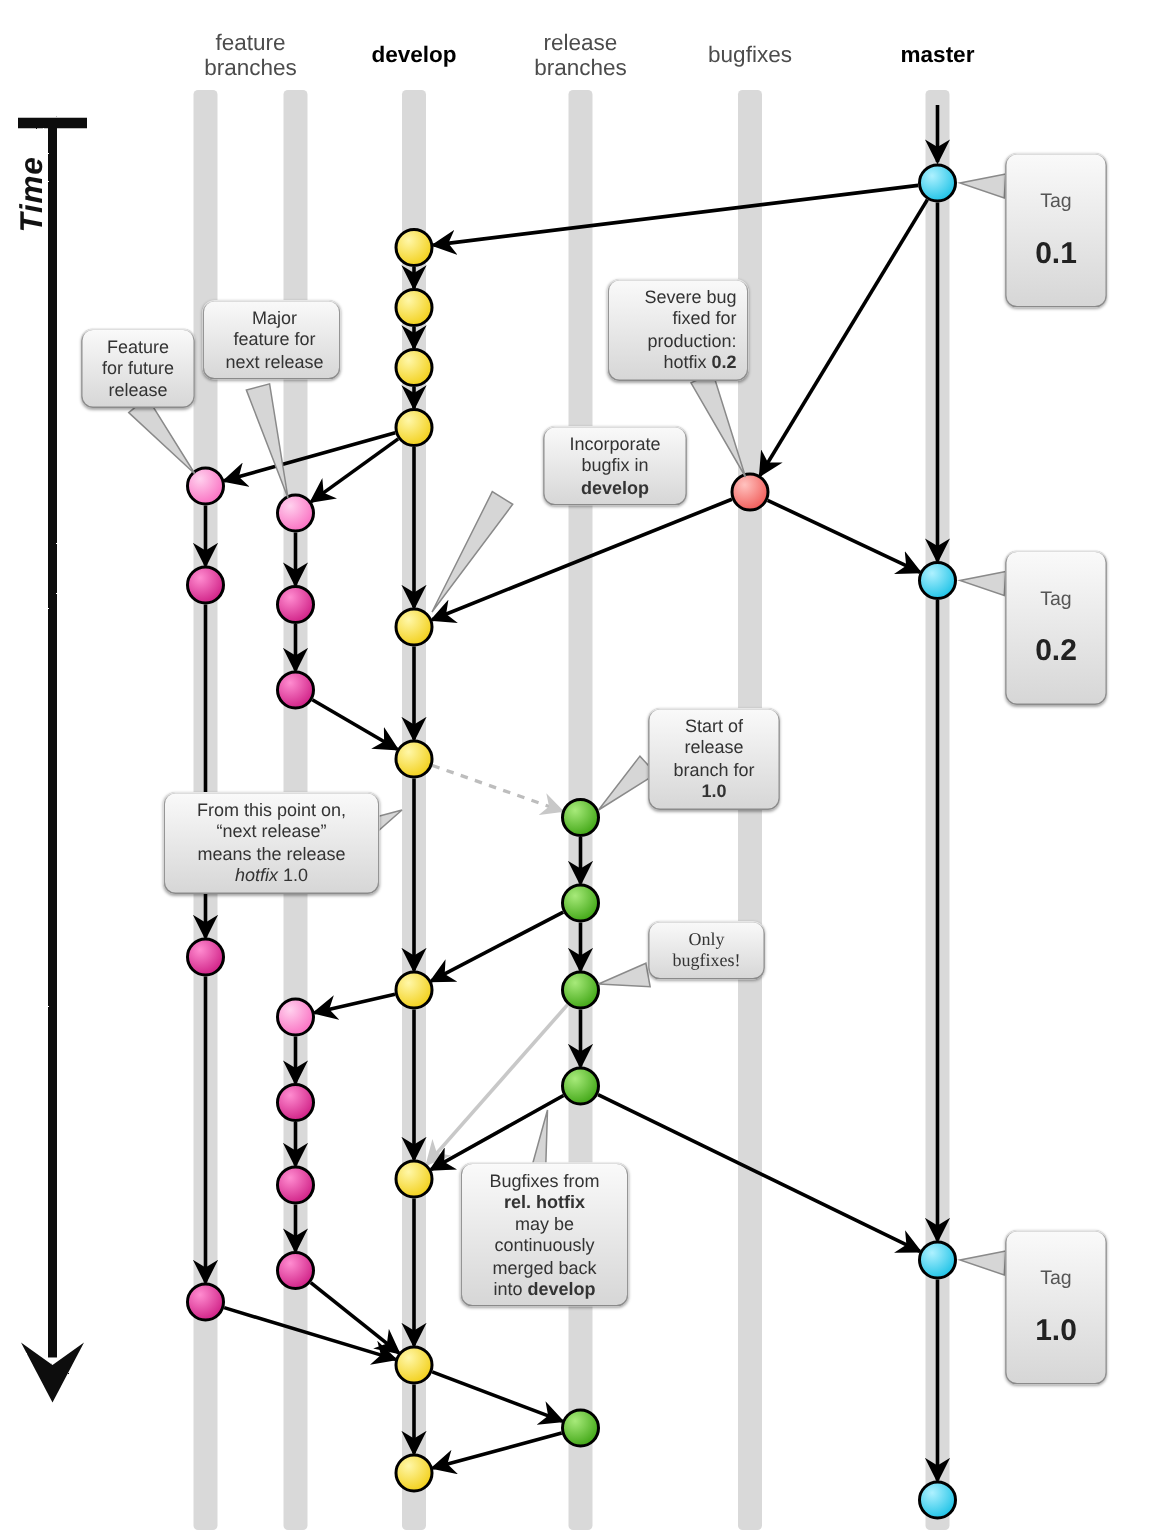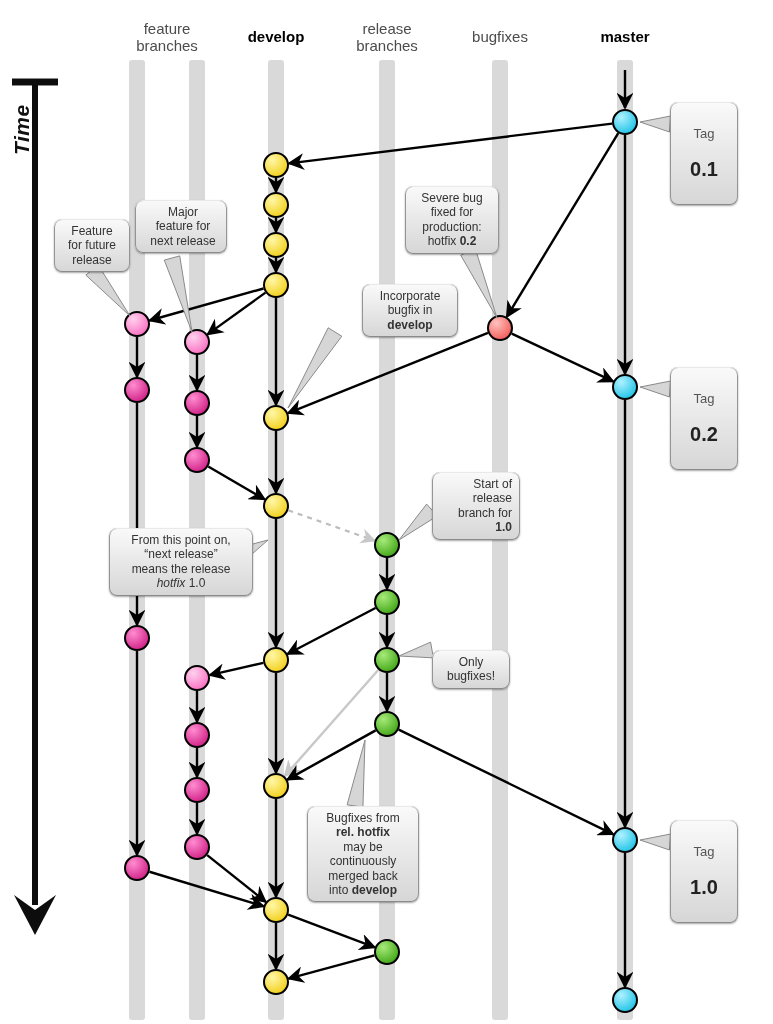--- a/index.html
+++ b/index.html
@@ -211,26 +211,26 @@
 <div class="col-label" style="left:167px; top:20px;">feature<br>branches</div>
 <div class="col-label bold" style="left:276px; top:28px;">develop</div>
 <div class="col-label" style="left:387px; top:20px;">release<br>branches</div>
 <div class="col-label" style="left:500px; top:28px;">bugfixes</div>
 <div class="col-label bold" style="left:625px; top:28px;">master</div>
 
 <div class="time-label">Time</div>
 
 <div class="bubble" style="left:54px;  top:219px; width:60px;">Feature<br>for future<br>release</div>
 <div class="bubble" style="left:135px; top:200px; width:72px;padding-left:12px;">Major<br>feature for<br>next release</div>
-<div class="bubble" style="left:405px; top:186px; width:78px;">Severe bug<br>fixed for<br>production:<br>hotfix <b>0.2</b></div>
+<div class="bubble" style="left:405px; top:186px; width:78px;text-align:right;">Severe bug<br>fixed for<br>production:<br>hotfix <b>0.2</b></div>
 <div class="bubble" style="left:321px; top:284px; width:80px;margin-left:41px;">Incorporate<br>bugfix in<br><b>develop</b></div>
-<div class="bubble" style="left:432px; top:472px; width:72px;text-align:right;">Start of<br>release<br>branch for<br><b>1.0</b></div>
+<div class="bubble" style="left:432px; top:472px; width:72px;">Start of<br>release<br>branch for<br><b>1.0</b></div>
 <div class="bubble" style="left:109px; top:528px; width:128px;">From this point on,<br>“next release”<br>means the release<br><i>hotfix</i> 1.0</div>
-<div class="bubble" style="left:432px; top:650px; width:62px;">Only<br>bugfixes!</div>
-<div class="bubble" style="left:307px; top:806px; width:96px;">Bugfixes from<br><b>rel. hotfix</b><br>may be<br>continuously<br>merged back<br>into <b>develop</b></div>
+<div class="bubble" style="left:432px; top:614px; width:62px;font-family:Liberation Serif, serif;">Only<br>bugfixes!</div>
+<div class="bubble" style="left:307px; top:775px; width:96px;">Bugfixes from<br><b>rel. hotfix</b><br>may be<br>continuously<br>merged back<br>into <b>develop</b></div>
 
 <div class="bubble tag-bubble" style="left:670px; top:102px; width:48px;">
   <span class="t">Tag</span>
   <span class="ver">0.1</span>
 </div>
 <div class="bubble tag-bubble" style="left:670px; top:367px; width:48px;">
   <span class="t">Tag</span>
   <span class="ver">0.2</span>
 </div>
 <div class="bubble tag-bubble" style="left:670px; top:820px; width:48px;">

